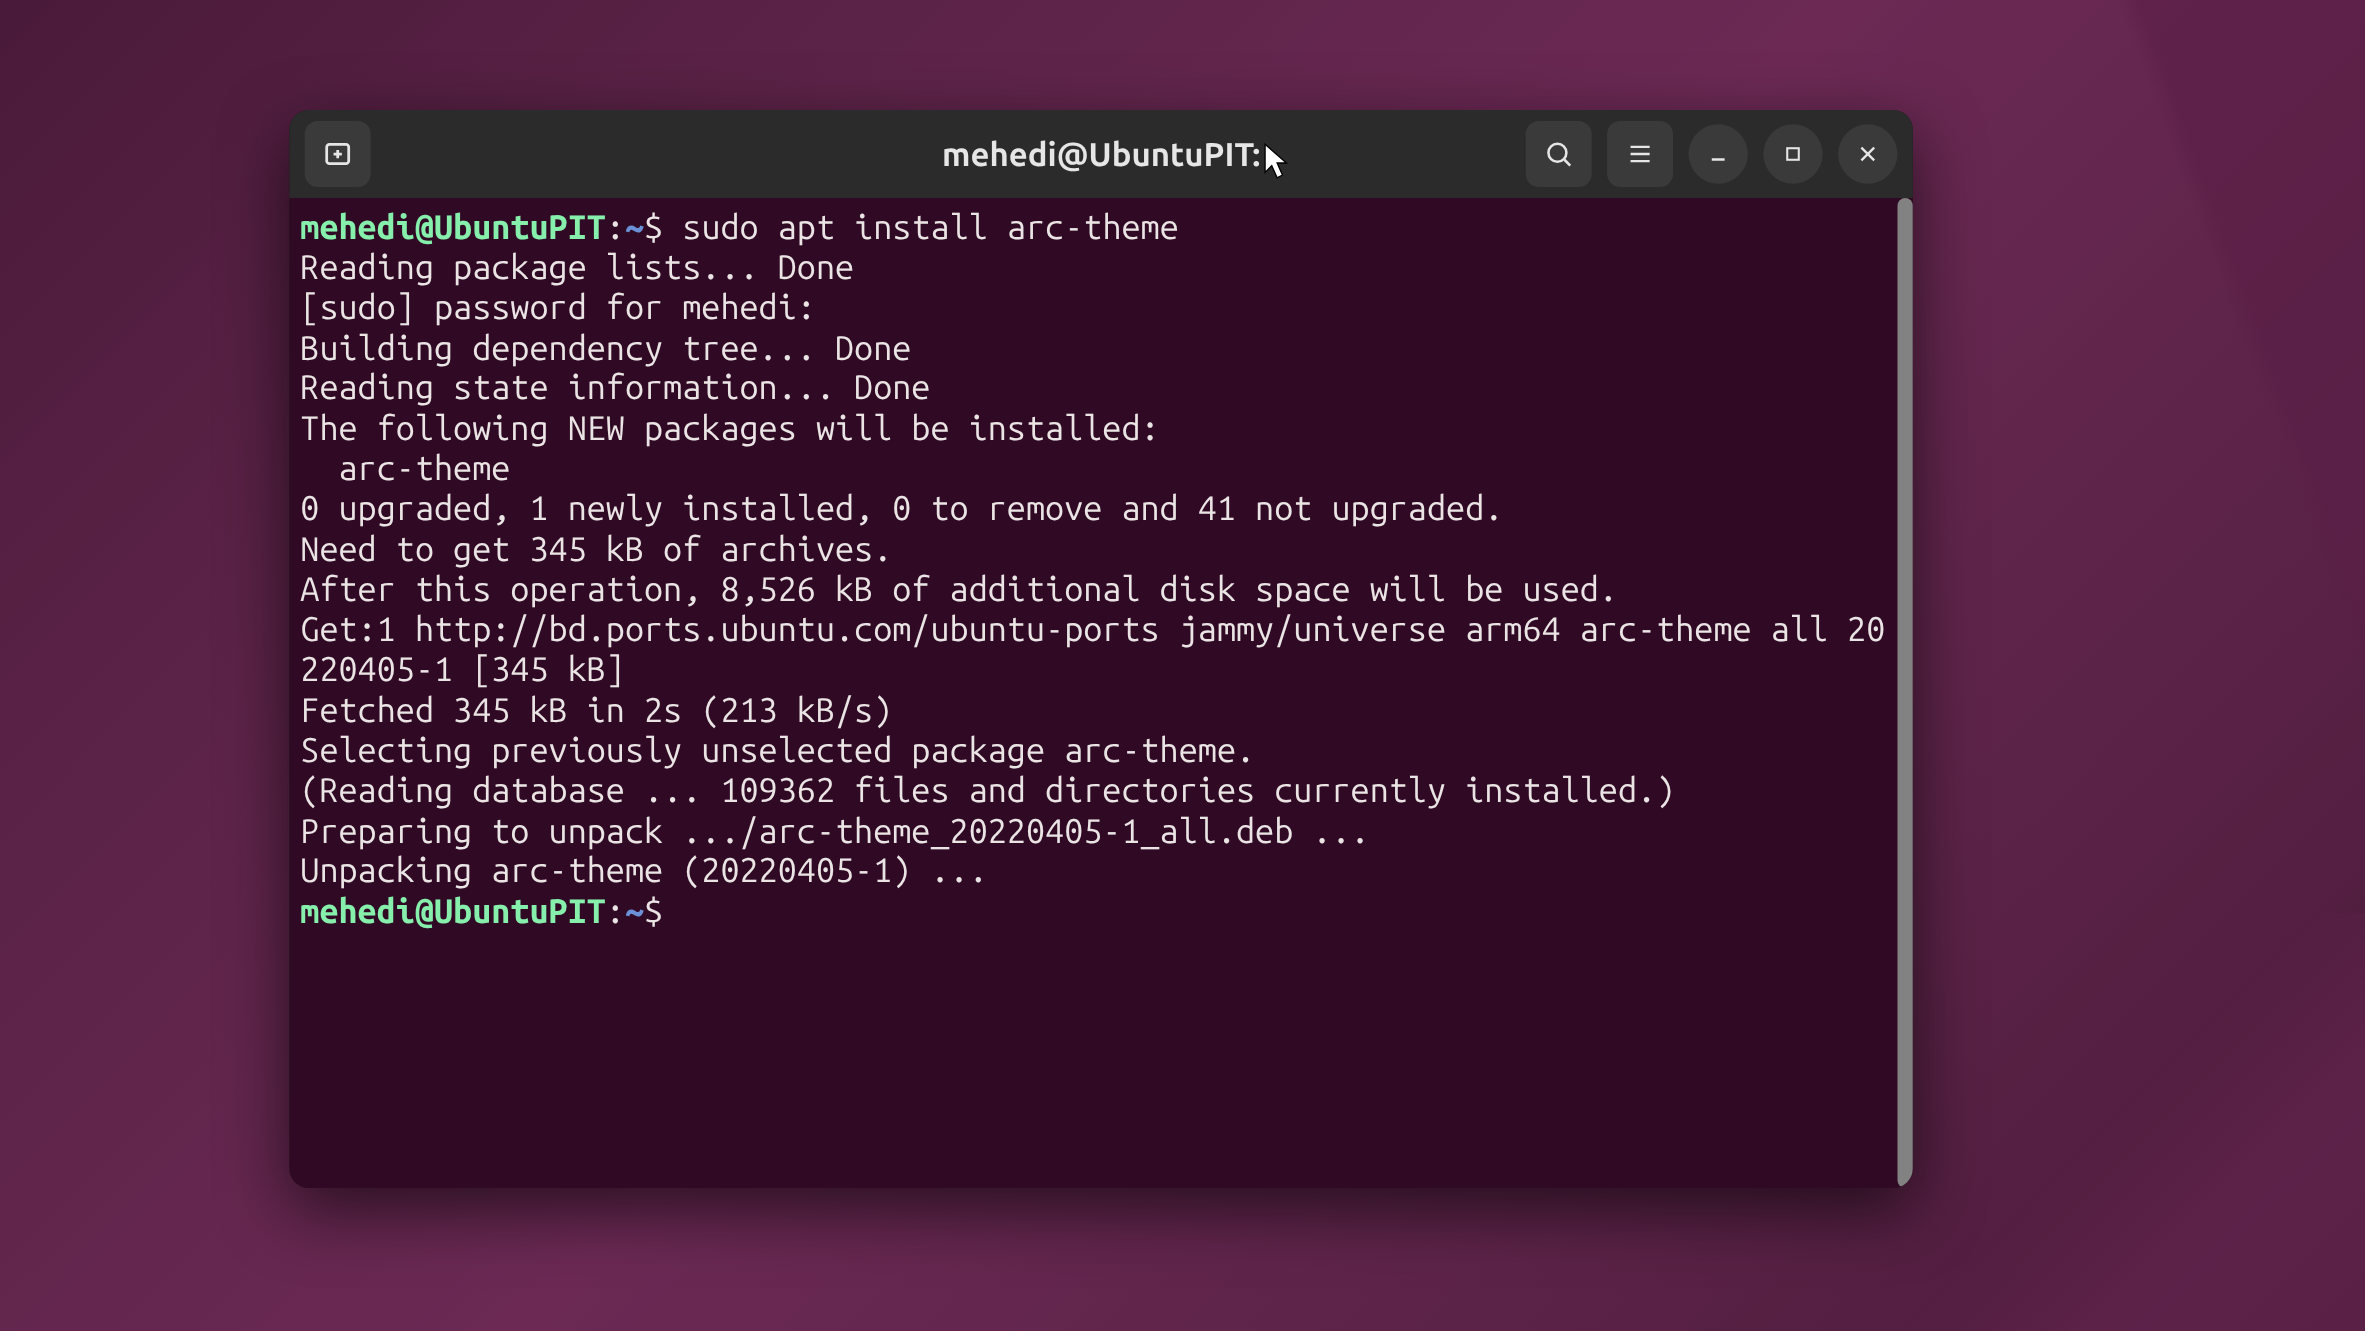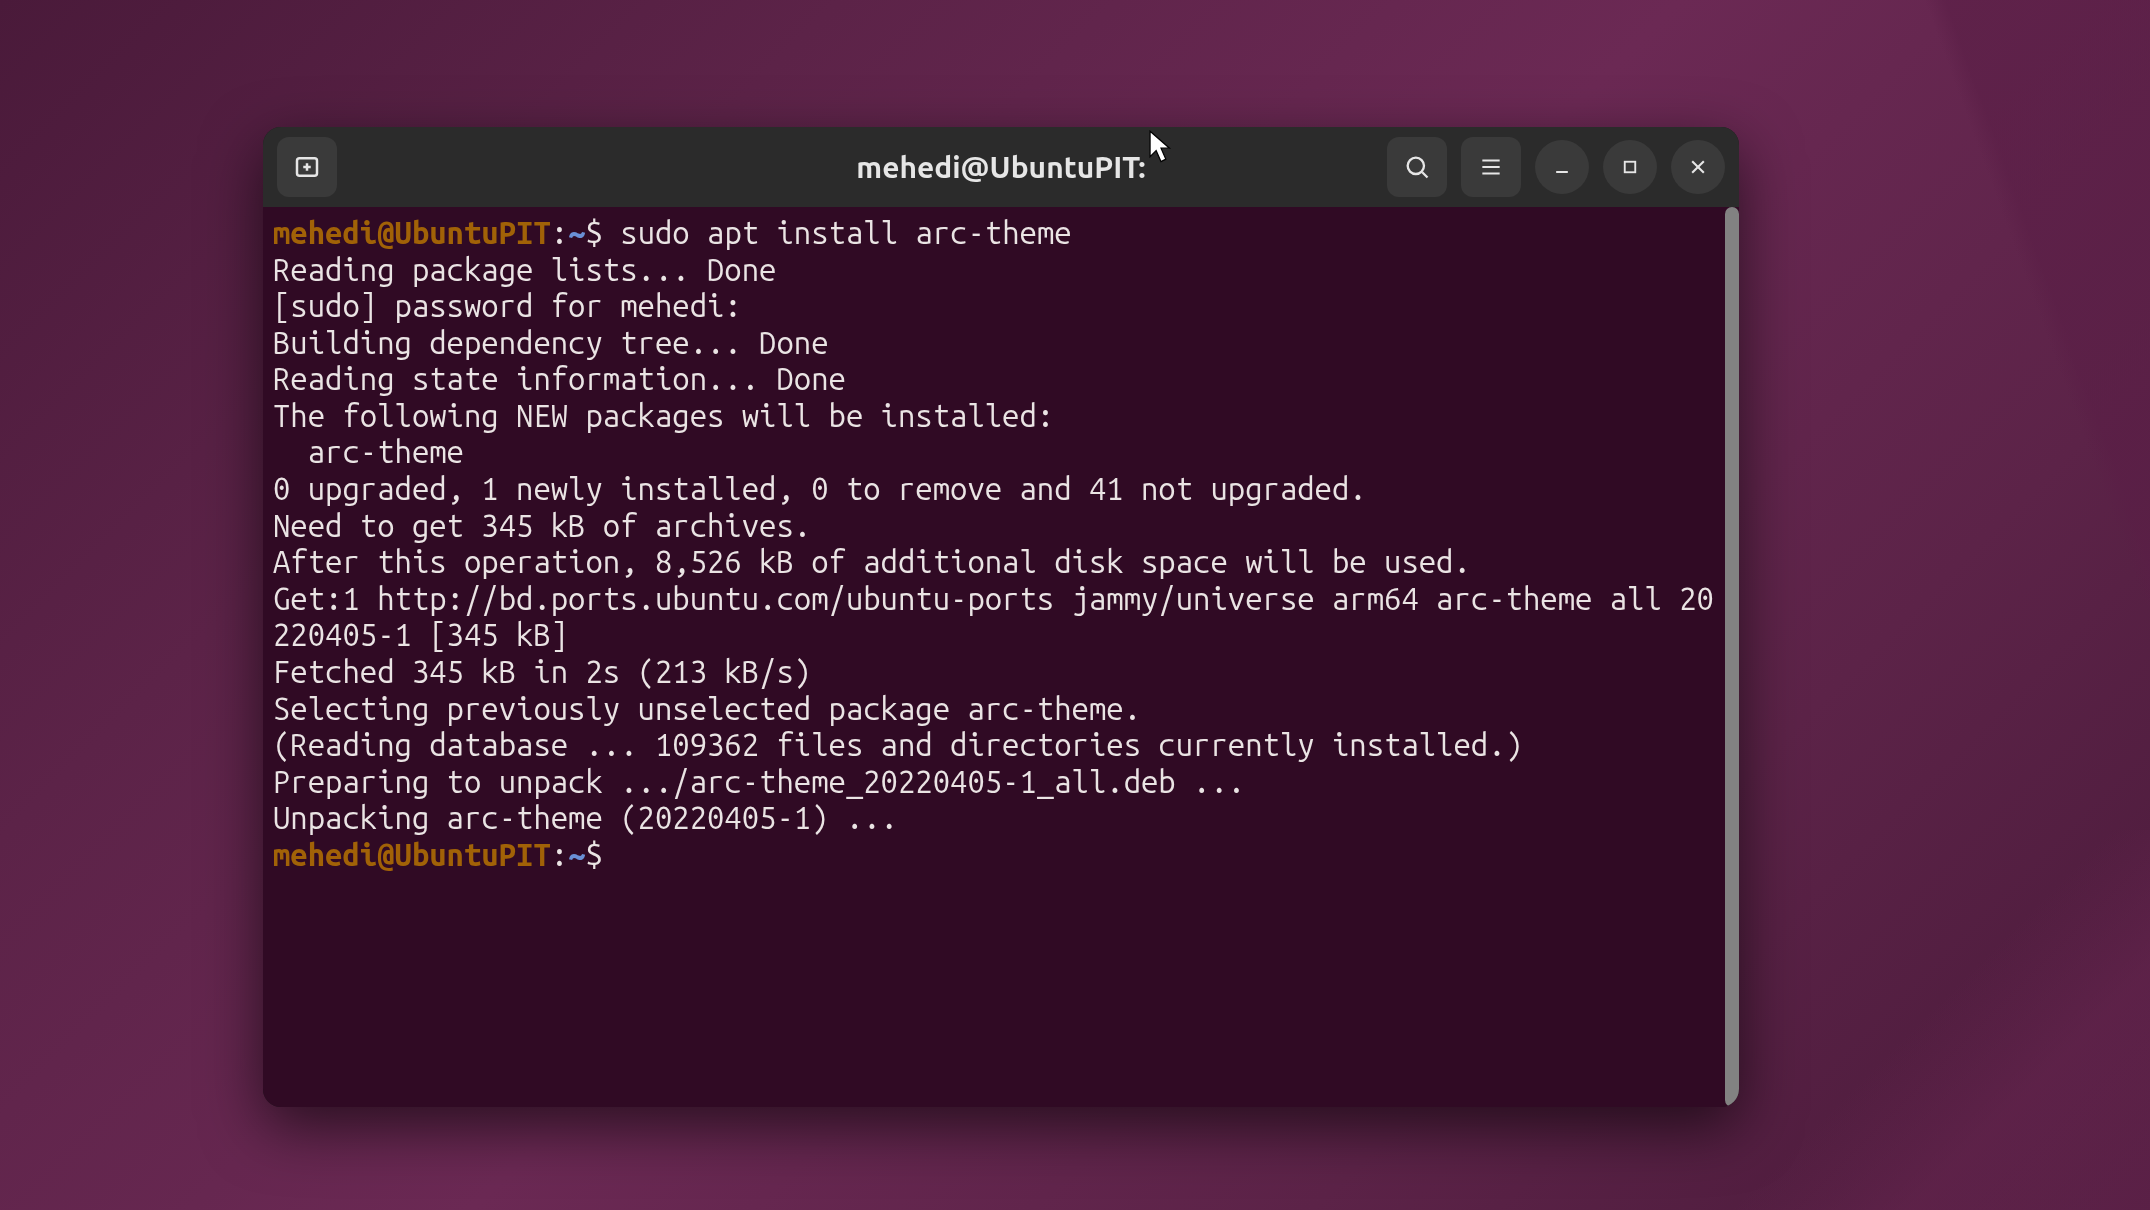--- a/index.html
+++ b/index.html
@@ -29,21 +29,20 @@
     left: 263px;
     top: 100px;
     width: 1476px;
     height: 980px;
     background: #1e1e1e;
     border-radius: 18px;
     box-shadow: 0 20px 60px rgba(0,0,0,0.6);
     display: flex;
     flex-direction: column;
     overflow: hidden;
-    margin-top: 27px;
   }
 
   .titlebar {
     height: 80px;
     background: #2b2b2b;
     display: flex;
     align-items: center;
     padding: 0 14px;
     position: relative;
   }
@@ -98,21 +97,21 @@
   .term-scroll {
     position:absolute;
     top:0; right:0; bottom:0;
     width:14px;
     background:#828282;
     border-radius:7px;
   }
 
   .term-line { white-space: pre-wrap; word-break: break-all; }
 
-  .prompt-user { color:#a16207; font-weight:bold; }
+  .prompt-user { color:#86efac; font-weight:bold; }
   .prompt-path { color:#6a90d6; font-weight:bold;}
   .prompt-white { color:#eae4e4; }
 
   .cursor-pointer-gfx {
     position:absolute;
     left: 1148px;
     top: 130px;
     width:26px; height:34px;
     pointer-events:none;
   }

